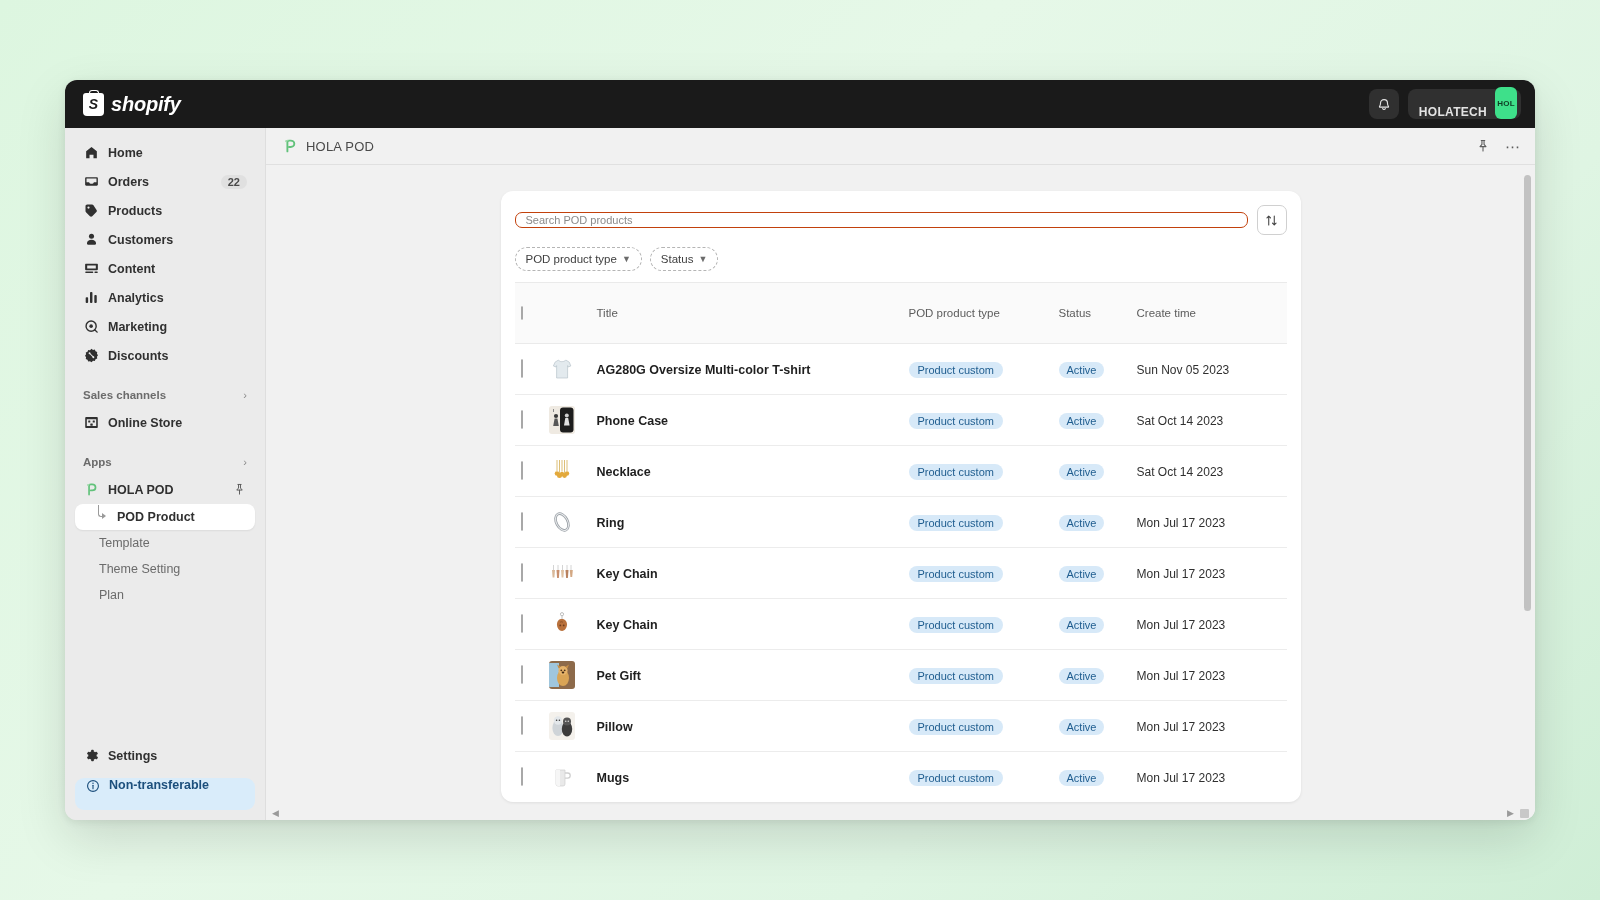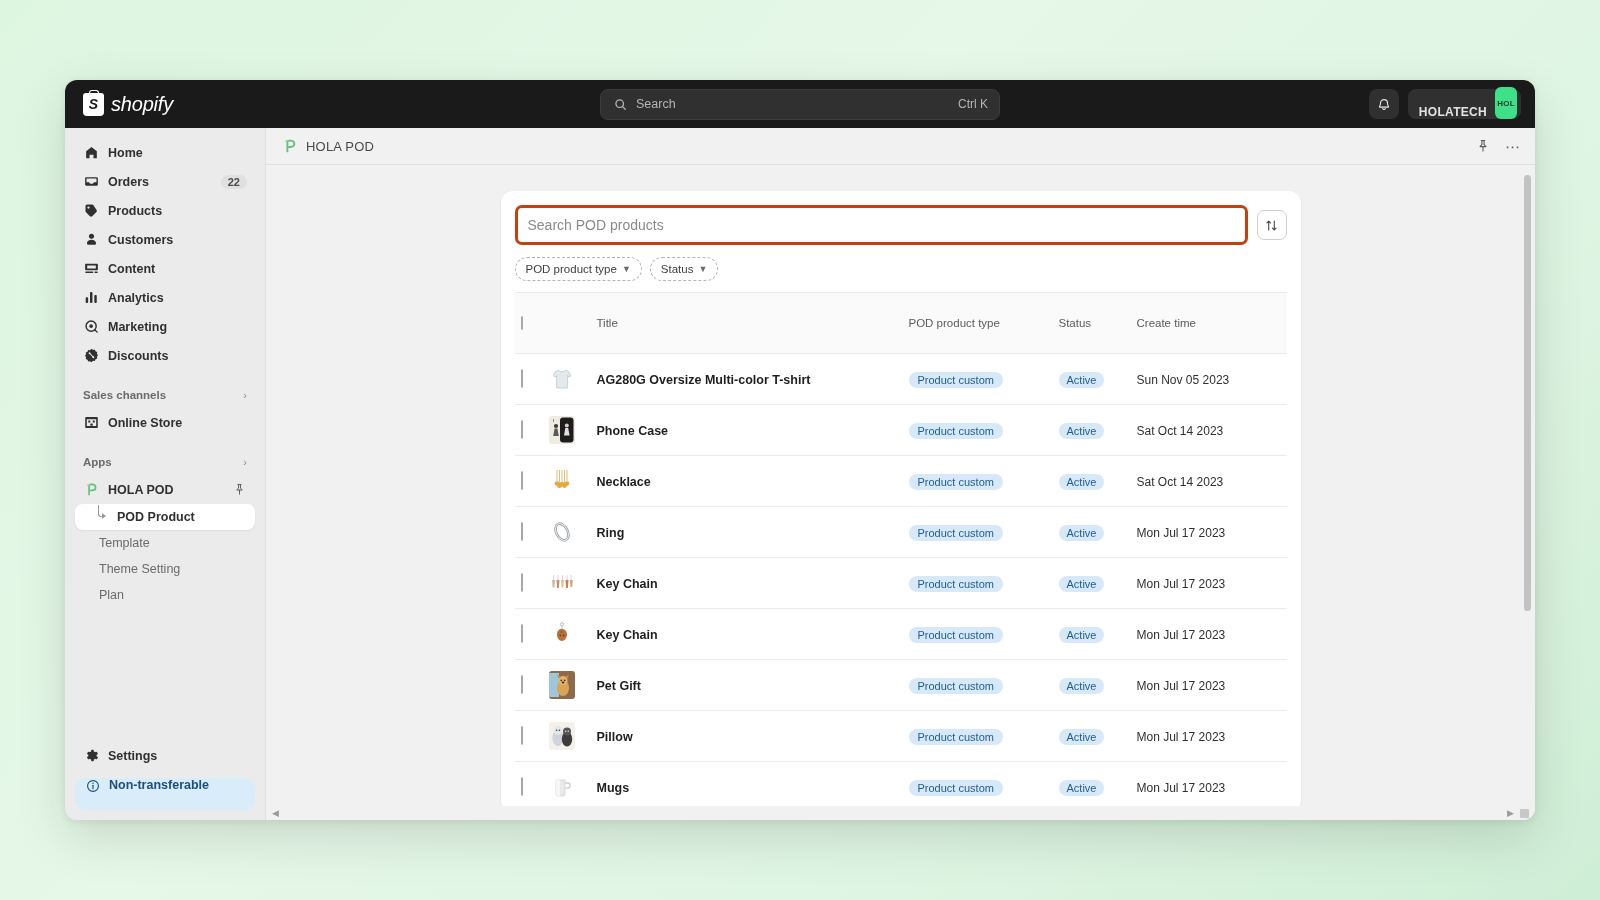--- a/index.html
+++ b/index.html
@@ -35,21 +35,21 @@
     width: 21px; height: 23px; background: #fff;
     border-radius: 3px 3px 4px 4px;
     position: relative; display:flex; align-items:center; justify-content:center;
   }
   .brand-mark::before{
     content:""; position:absolute; top:-3px; left:6px; width:8px; height:6px;
     border:1.6px solid #fff; border-bottom:none; border-radius:3px 3px 0 0;
   }
   .brand-mark span { color:#1a1a1a; font-style: italic; font-weight: 700; font-size: 14px; line-height:1;}
   .brand-word {
-    color: #fff; font-size: 20px; font-weight: 400; font-style: italic; letter-spacing: -.2px;
+    color: #fff; font-size: 20px; font-weight: 700; font-style: italic; letter-spacing: -.2px;
   }
   .search-wrap { position: absolute; left: 50%; transform: translateX(-50%); width: 400px; }
   .search-box {
     height: 31px; background: #303030; border: 1px solid #3d3d3d; border-radius: 8px;
     display: flex; align-items: center; padding: 0 11px; gap: 8px;
   }
   .search-box .ph { color: #b5b5b5; font-size: 12.5px; flex: 1; }
   .search-box .kbd { color: #b5b5b5; font-size: 12px; }
   .topright { margin-left: auto; display: flex; align-items: center; gap: 9px; }
   .bell-btn {
@@ -145,22 +145,22 @@
     border: none; border-radius: 8px; padding: 7px 14px; cursor: pointer;
     box-shadow: 0 1px 1px rgba(0,0,0,.2);
   }
 
   .card {
     background: #fff; border-radius: 12px; box-shadow: 0 1px 3px rgba(0,0,0,.08);
     padding: 14px 14px 0 14px;
   }
   .searchrow { display: flex; align-items: center; gap: 9px; }
   .prod-search {
-    flex: 1; height: 40px; border: 3px solid #c2410c; border-radius: 7px;
-    font-size: 14px; padding: 0 10px; color: #303030; outline: none;
+    flex: 1; height: 16px; border: 1px solid #c2410c; border-radius: 7px;
+    font-size: 11px; padding: 0 10px; color: #303030; outline: none;
     font-family: "Liberation Sans", sans-serif; background: #fff;
   }
   .prod-search::placeholder { color: #8a8a8a; }
   .sort-btn {
     width: 30px; height: 30px; border: 1px solid #d0d0d0; border-radius: 7px;
     background: #fff; display: flex; align-items: center; justify-content: center; cursor: pointer;
   }
   .filters { display: flex; gap: 8px; padding: 12px 0 11px 0; }
   .chip {
     border: 1px dashed #b5b5b5; border-radius: 14px; height: 24px;
@@ -223,32 +223,20 @@
 <div class="window">
 
   <div class="topbar">
     <div class="brand">
       <div class="brand-mark">
         <span>S</span>
       </div>
       <div class="brand-word">shopify</div>
     </div>
 
-    <div class="search-wrap">
-      <div class="search-box">
-        <span class="ic">
-          <svg width="13" height="13" viewBox="0 0 16 16" fill="none" stroke="#b5b5b5" stroke-width="1.6">
-            <circle cx="7" cy="7" r="4.6"></circle>
-              <path d="M10.4 10.4 L14 14" stroke-linecap="round"></path>
-          </svg>
-        </span>
-        <span class="ph">Search</span>
-        <span class="kbd">Ctrl K</span>
-      </div>
-    </div>
 
     <div class="topright">
       <div class="bell-btn">
         <span class="ic">
           <svg width="14" height="14" viewBox="0 0 16 16" fill="none" stroke="#e3e3e3" stroke-width="1.3">
             <path d="M4 7a4 4 0 0 1 8 0c0 2.2.6 3.2 1.1 3.8.2.3 0 .7-.4.7H3.3c-.4 0-.6-.4-.4-.7C3.4 10.2 4 9.2 4 7Z"></path>
             <path d="M6.5 13.2a1.6 1.6 0 0 0 3 0" stroke-linecap="round"></path>
           </svg>
         </span>
       </div>

